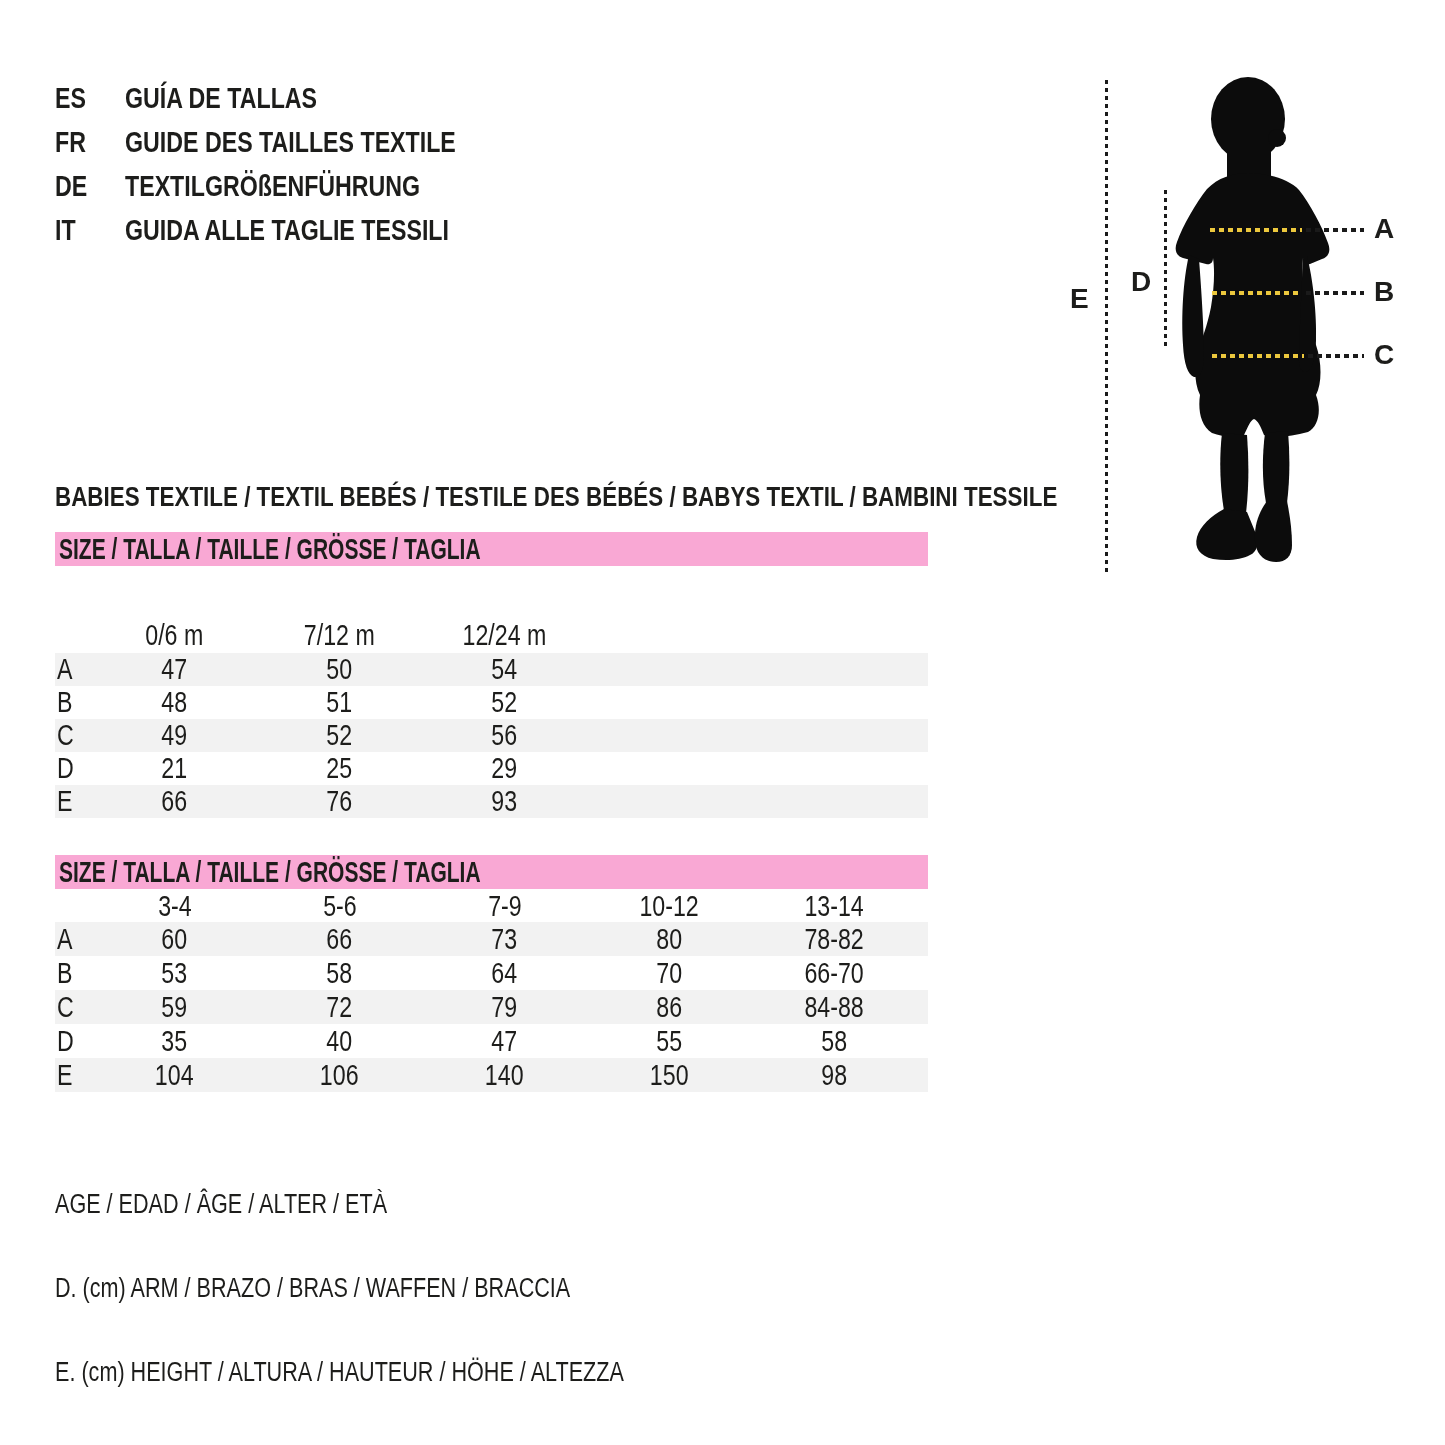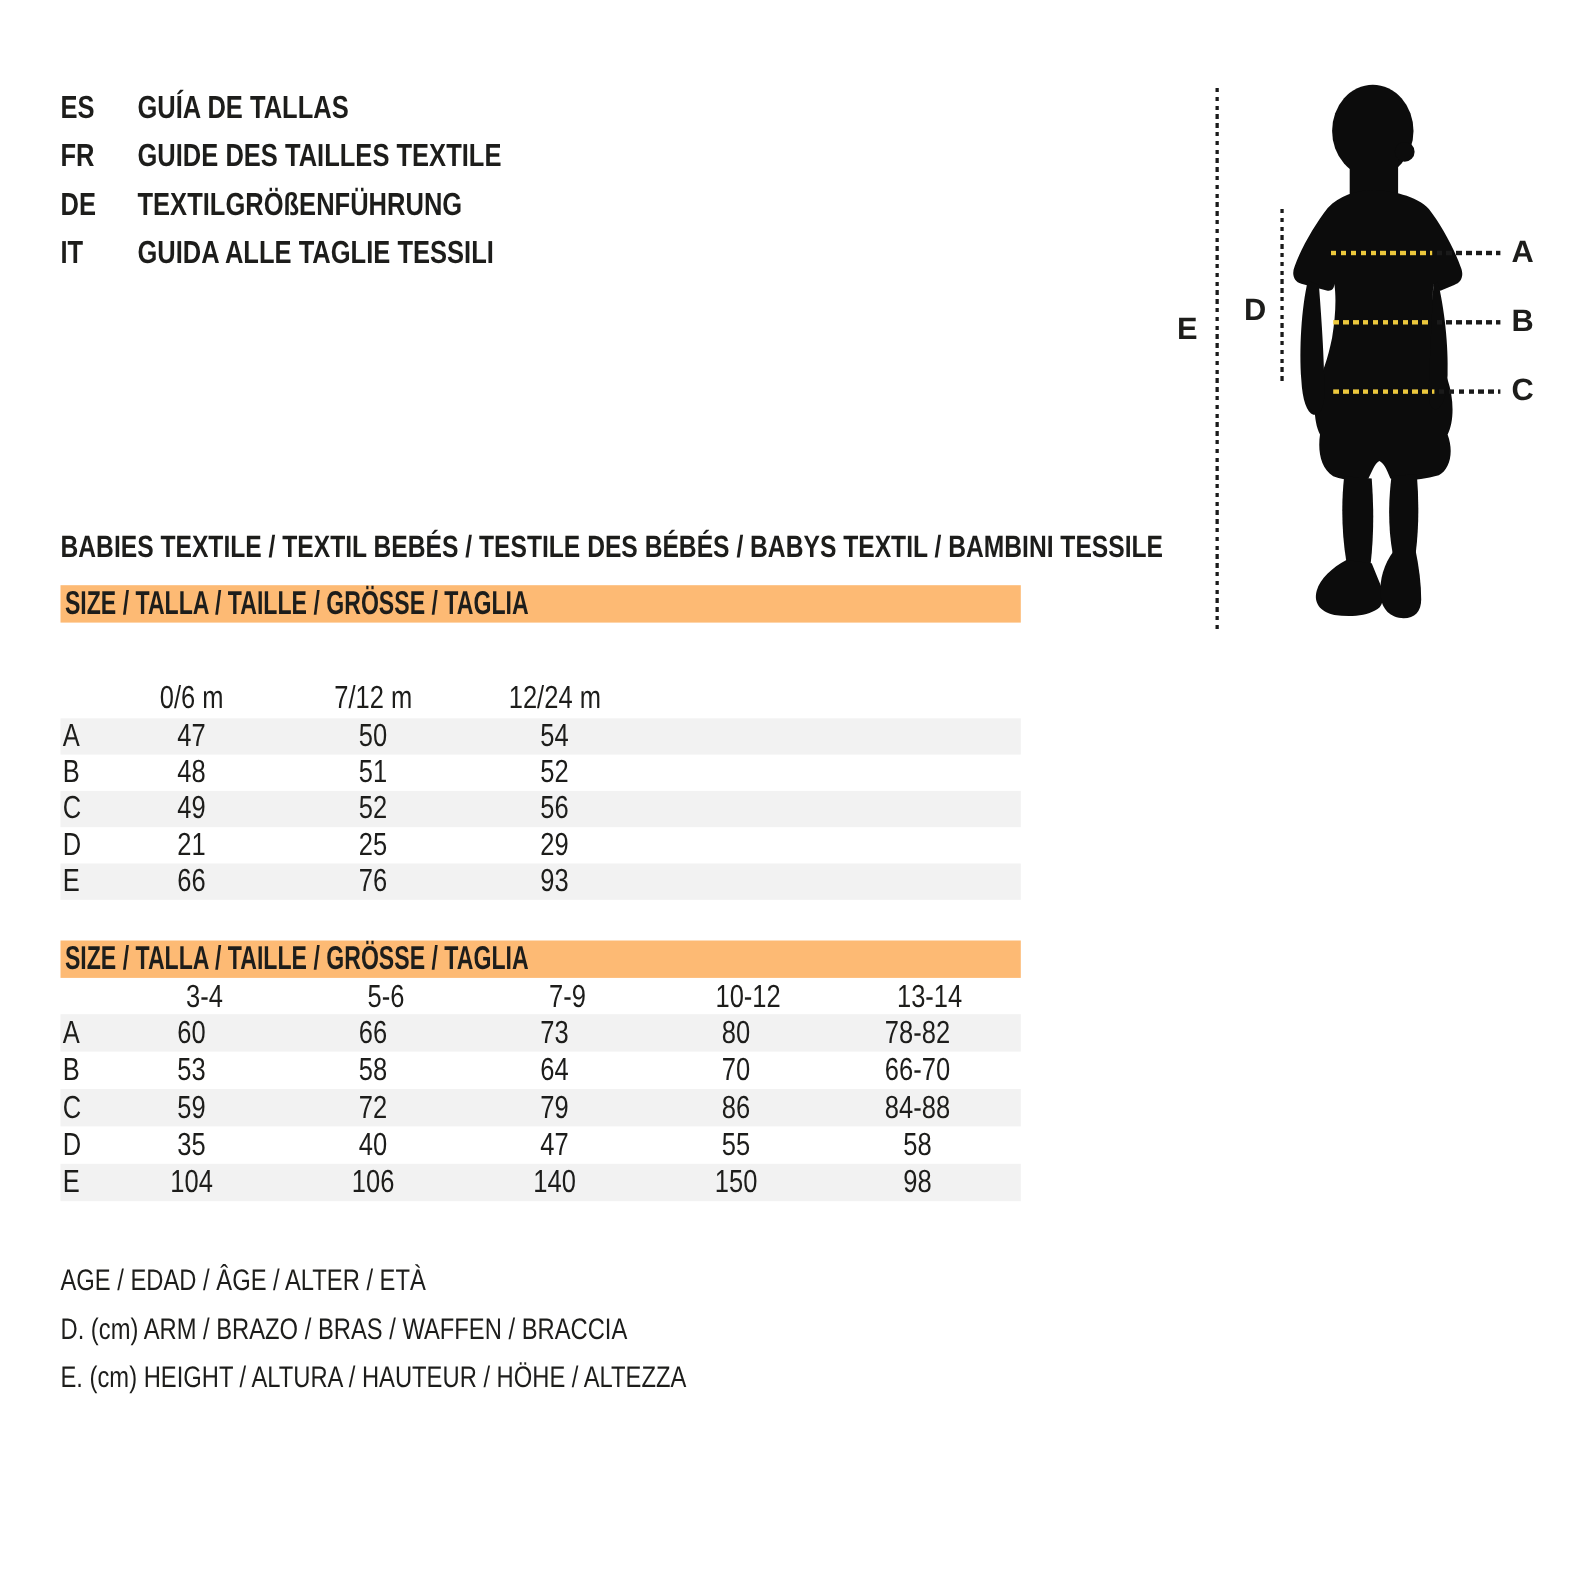--- a/index.html
+++ b/index.html
@@ -19,34 +19,34 @@
   .vdash{position:absolute;width:3px;background:repeating-linear-gradient(180deg,#1a1a1a 0 4px,transparent 4px 8px);}
   .hdash-y{position:absolute;height:4px;background:repeating-linear-gradient(90deg,#ecc83d 0 5px,transparent 5px 9px);}
   .hdash-b{position:absolute;height:4px;background:repeating-linear-gradient(90deg,#1a1a1a 0 5px,transparent 5px 9px);}
   .fig-label{position:absolute;font-size:28px;font-weight:700;}
 
   
   .sec-title{position:absolute;left:55px;font-size:28px;font-weight:700;white-space:nowrap;}
 
   
   .tbl{position:absolute;left:55px;width:873px;font-size:29px;}
-  .tbl-bar{height:34px;background:#fdba74;display:flex;align-items:center;padding-left:4px;font-weight:700;font-size:30px;box-sizing:border-box;}
+  .tbl-bar{height:34px;background:#f9a8d4;display:flex;align-items:center;padding-left:4px;font-weight:700;font-size:30px;box-sizing:border-box;}
   .tbl-bar .cnd{transform:scaleX(0.70);}
   .trow{display:flex;}
   .stripe{background:#f2f2f2;}
   .c0{width:37px;padding-left:2px;box-sizing:border-box;}
   .c{width:165px;text-align:center;}
   .tbl-babies .trow.head{height:39px;line-height:42px;margin-top:48px;}
   .tbl-babies .trow.data{height:33px;line-height:33px;}
-  .tbl-children .trow.head{height:33px;line-height:35px;justify-content:flex-end;}
+  .tbl-children .trow.head{height:33px;line-height:35px;}
   .tbl-children .trow.data{height:34px;line-height:34px;}
 
   
   .legend{position:absolute;left:55px;top:1142px;}
-  .legend-line{height:44px;line-height:44px;font-size:27px;white-space:nowrap;}
+  .legend-line{height:44px;line-height:44px;font-size:27px;white-space:nowrap;margin-top:40px;}
 </style>
 </head>
 <body>
 
 <div class="canvas">
 
   <section class="lang">
     <div class="lang-row">
       <span class="lang-code"><span class="cnd">ES</span></span>
       <span class="cnd">GUÍA DE TALLAS</span>

